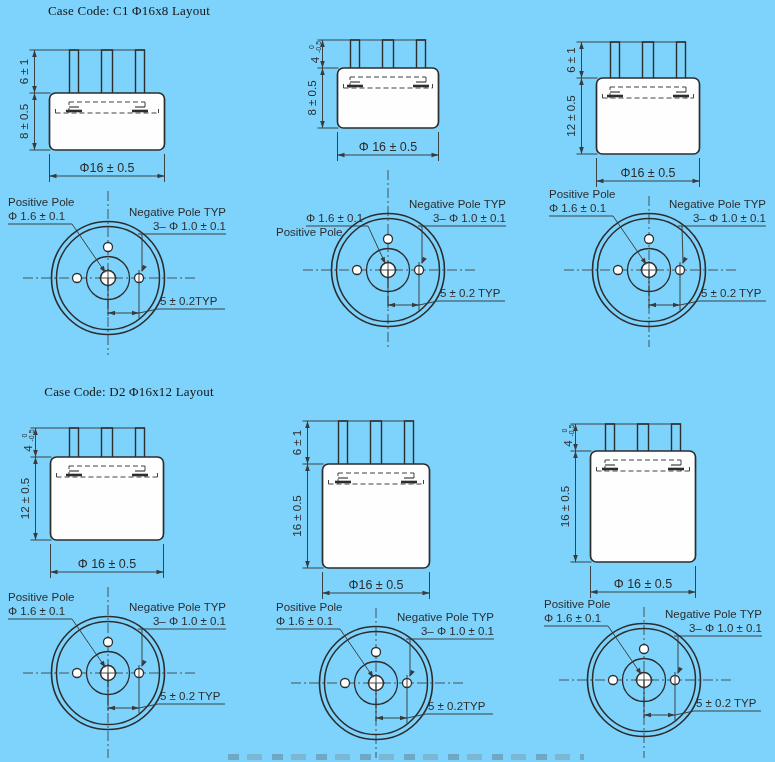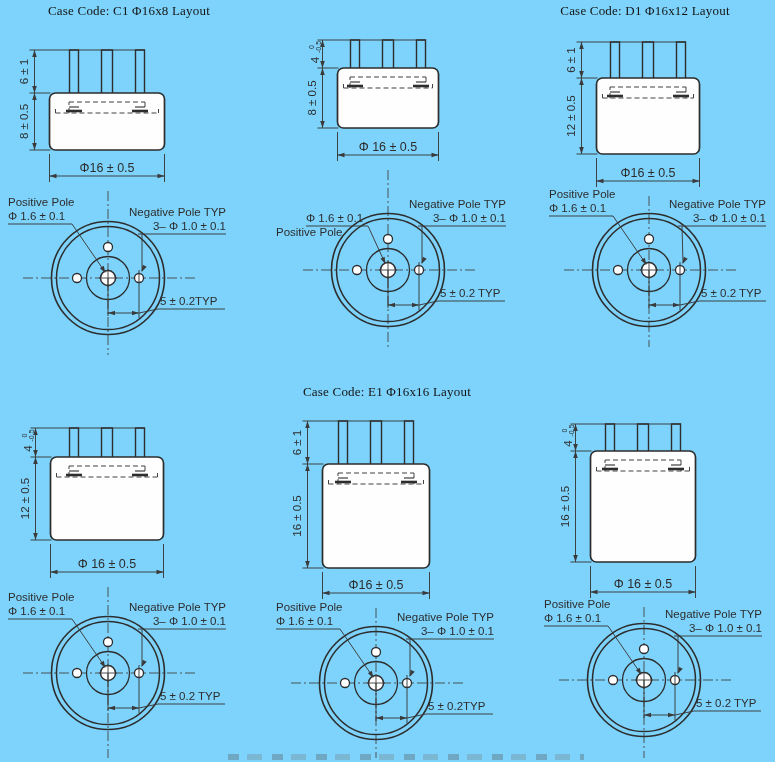--- a/index.html
+++ b/index.html
@@ -176,21 +176,20 @@
           <line x1="130" y1="305" x2="161" y2="305" stroke="#3a3a3a" stroke-width="0.95"></line>
           <path d="M0 0 L-7 2.3 L-7 -2.3 Z" transform="translate(130 305) rotate(180)" fill="#3a3a3a"></path>
           <path d="M0 0 L-7 2.3 L-7 -2.3 Z" transform="translate(161 305) rotate(0)" fill="#3a3a3a"></path>
           <text x="182" y="297" font-size="11.5" text-anchor="start">5 ± 0.2 TYP</text>
           <line x1="180" y1="301" x2="247" y2="301" stroke="#3a3a3a" stroke-width="0.95"></line>
           <line x1="180" y1="301" x2="161" y2="305" stroke="#3a3a3a" stroke-width="0.95"></line>
         </g>
       </svg>
   </div>
   <div class="panel" id="p2" style="left:516px;top:0px">
-    <div class="title">Case Code: D1 Φ16x12 Layout</div>
     <svg class="drawing" viewBox="0 0 258 381">
         <g>
           <path d="M 94.5 81 L 94.5 42 L 103.5 42 L 103.5 81" fill="none" stroke="#2d2d2d" stroke-width="1.4"></path>
           <path d="M 126.5 81 L 126.5 42 L 137.5 42 L 137.5 81" fill="none" stroke="#2d2d2d" stroke-width="1.4"></path>
           <path d="M 160.5 81 L 160.5 42 L 169.5 42 L 169.5 81" fill="none" stroke="#2d2d2d" stroke-width="1.4"></path>
           <rect x="80.5" y="78" width="103" height="76" rx="6" fill="#fefefe" stroke="#2d2d2d" stroke-width="1.7"></rect>
           <line x1="86.5" y1="98" x2="177.5" y2="98" stroke="#3a3a3a" stroke-width="0.95" stroke-dasharray="5 3"></line>
           <line x1="94" y1="98" x2="94" y2="87" stroke="#3a3a3a" stroke-width="0.95" stroke-dasharray="5 3"></line>
           <line x1="94" y1="87" x2="170" y2="87" stroke="#3a3a3a" stroke-width="0.95" stroke-dasharray="5 3"></line>
           <line x1="170" y1="87" x2="170" y2="98" stroke="#3a3a3a" stroke-width="0.95" stroke-dasharray="5 3"></line>
@@ -255,20 +254,21 @@
           <line x1="133" y1="305" x2="164" y2="305" stroke="#3a3a3a" stroke-width="0.95"></line>
           <path d="M0 0 L-7 2.3 L-7 -2.3 Z" transform="translate(133 305) rotate(180)" fill="#3a3a3a"></path>
           <path d="M0 0 L-7 2.3 L-7 -2.3 Z" transform="translate(164 305) rotate(0)" fill="#3a3a3a"></path>
           <text x="185" y="297" font-size="11.5" text-anchor="start">5 ± 0.2 TYP</text>
           <line x1="183" y1="301" x2="250" y2="301" stroke="#3a3a3a" stroke-width="0.95"></line>
           <line x1="183" y1="301" x2="164" y2="305" stroke="#3a3a3a" stroke-width="0.95"></line>
         </g>
       </svg>
   </div>
   <div class="panel" id="p3" style="left:0px;top:381px">
+    <div class="title">Case Code: D2 Φ16x12 Layout</div>
     <svg class="drawing" viewBox="0 0 258 381">
         <g>
           <path d="M 69.5 79 L 69.5 47 L 78.5 47 L 78.5 79" fill="none" stroke="#2d2d2d" stroke-width="1.4"></path>
           <path d="M 101.5 79 L 101.5 47 L 112.5 47 L 112.5 79" fill="none" stroke="#2d2d2d" stroke-width="1.4"></path>
           <path d="M 135.5 79 L 135.5 47 L 144.5 47 L 144.5 79" fill="none" stroke="#2d2d2d" stroke-width="1.4"></path>
           <rect x="50.5" y="76" width="113" height="83" rx="6" fill="#fefefe" stroke="#2d2d2d" stroke-width="1.7"></rect>
           <line x1="56.5" y1="96" x2="157.5" y2="96" stroke="#3a3a3a" stroke-width="0.95" stroke-dasharray="5 3"></line>
           <line x1="69" y1="96" x2="69" y2="85" stroke="#3a3a3a" stroke-width="0.95" stroke-dasharray="5 3"></line>
           <line x1="69" y1="85" x2="145" y2="85" stroke="#3a3a3a" stroke-width="0.95" stroke-dasharray="5 3"></line>
           <line x1="145" y1="85" x2="145" y2="96" stroke="#3a3a3a" stroke-width="0.95" stroke-dasharray="5 3"></line>
@@ -337,21 +337,20 @@
           <line x1="108" y1="327" x2="139" y2="327" stroke="#3a3a3a" stroke-width="0.95"></line>
           <path d="M0 0 L-7 2.3 L-7 -2.3 Z" transform="translate(108 327) rotate(180)" fill="#3a3a3a"></path>
           <path d="M0 0 L-7 2.3 L-7 -2.3 Z" transform="translate(139 327) rotate(0)" fill="#3a3a3a"></path>
           <text x="160" y="319" font-size="11.5" text-anchor="start">5 ± 0.2 TYP</text>
           <line x1="158" y1="323" x2="225" y2="323" stroke="#3a3a3a" stroke-width="0.95"></line>
           <line x1="158" y1="323" x2="139" y2="327" stroke="#3a3a3a" stroke-width="0.95"></line>
         </g>
       </svg>
   </div>
   <div class="panel" id="p4" style="left:258px;top:381px">
-    <div class="title">Case Code: E1 Φ16x16 Layout</div>
     <svg class="drawing" viewBox="0 0 258 381">
         <g>
           <path d="M 80.5 86 L 80.5 40 L 89.5 40 L 89.5 86" fill="none" stroke="#2d2d2d" stroke-width="1.4"></path>
           <path d="M 112.5 86 L 112.5 40 L 123.5 40 L 123.5 86" fill="none" stroke="#2d2d2d" stroke-width="1.4"></path>
           <path d="M 146.5 86 L 146.5 40 L 155.5 40 L 155.5 86" fill="none" stroke="#2d2d2d" stroke-width="1.4"></path>
           <rect x="64.5" y="83" width="107" height="104" rx="6" fill="#fefefe" stroke="#2d2d2d" stroke-width="1.7"></rect>
           <line x1="70.5" y1="103" x2="165.5" y2="103" stroke="#3a3a3a" stroke-width="0.95" stroke-dasharray="5 3"></line>
           <line x1="80" y1="103" x2="80" y2="92" stroke="#3a3a3a" stroke-width="0.95" stroke-dasharray="5 3"></line>
           <line x1="80" y1="92" x2="156" y2="92" stroke="#3a3a3a" stroke-width="0.95" stroke-dasharray="5 3"></line>
           <line x1="156" y1="92" x2="156" y2="103" stroke="#3a3a3a" stroke-width="0.95" stroke-dasharray="5 3"></line>

